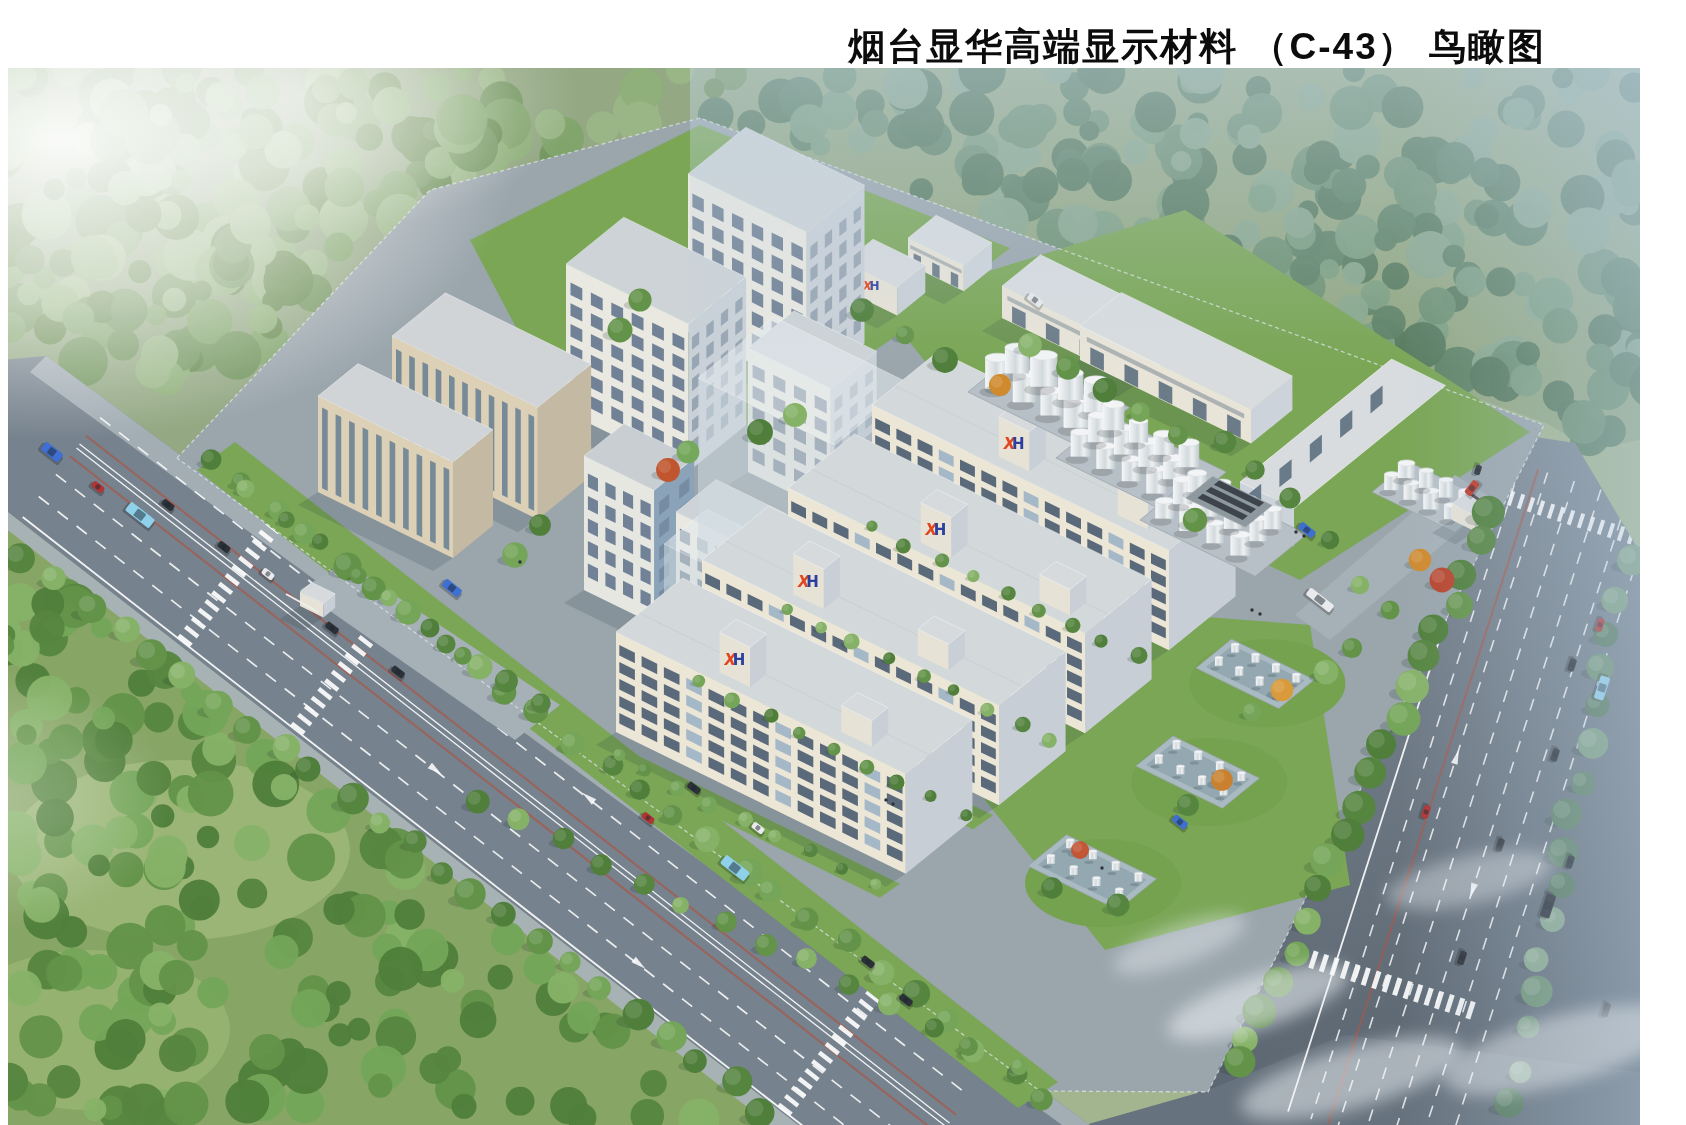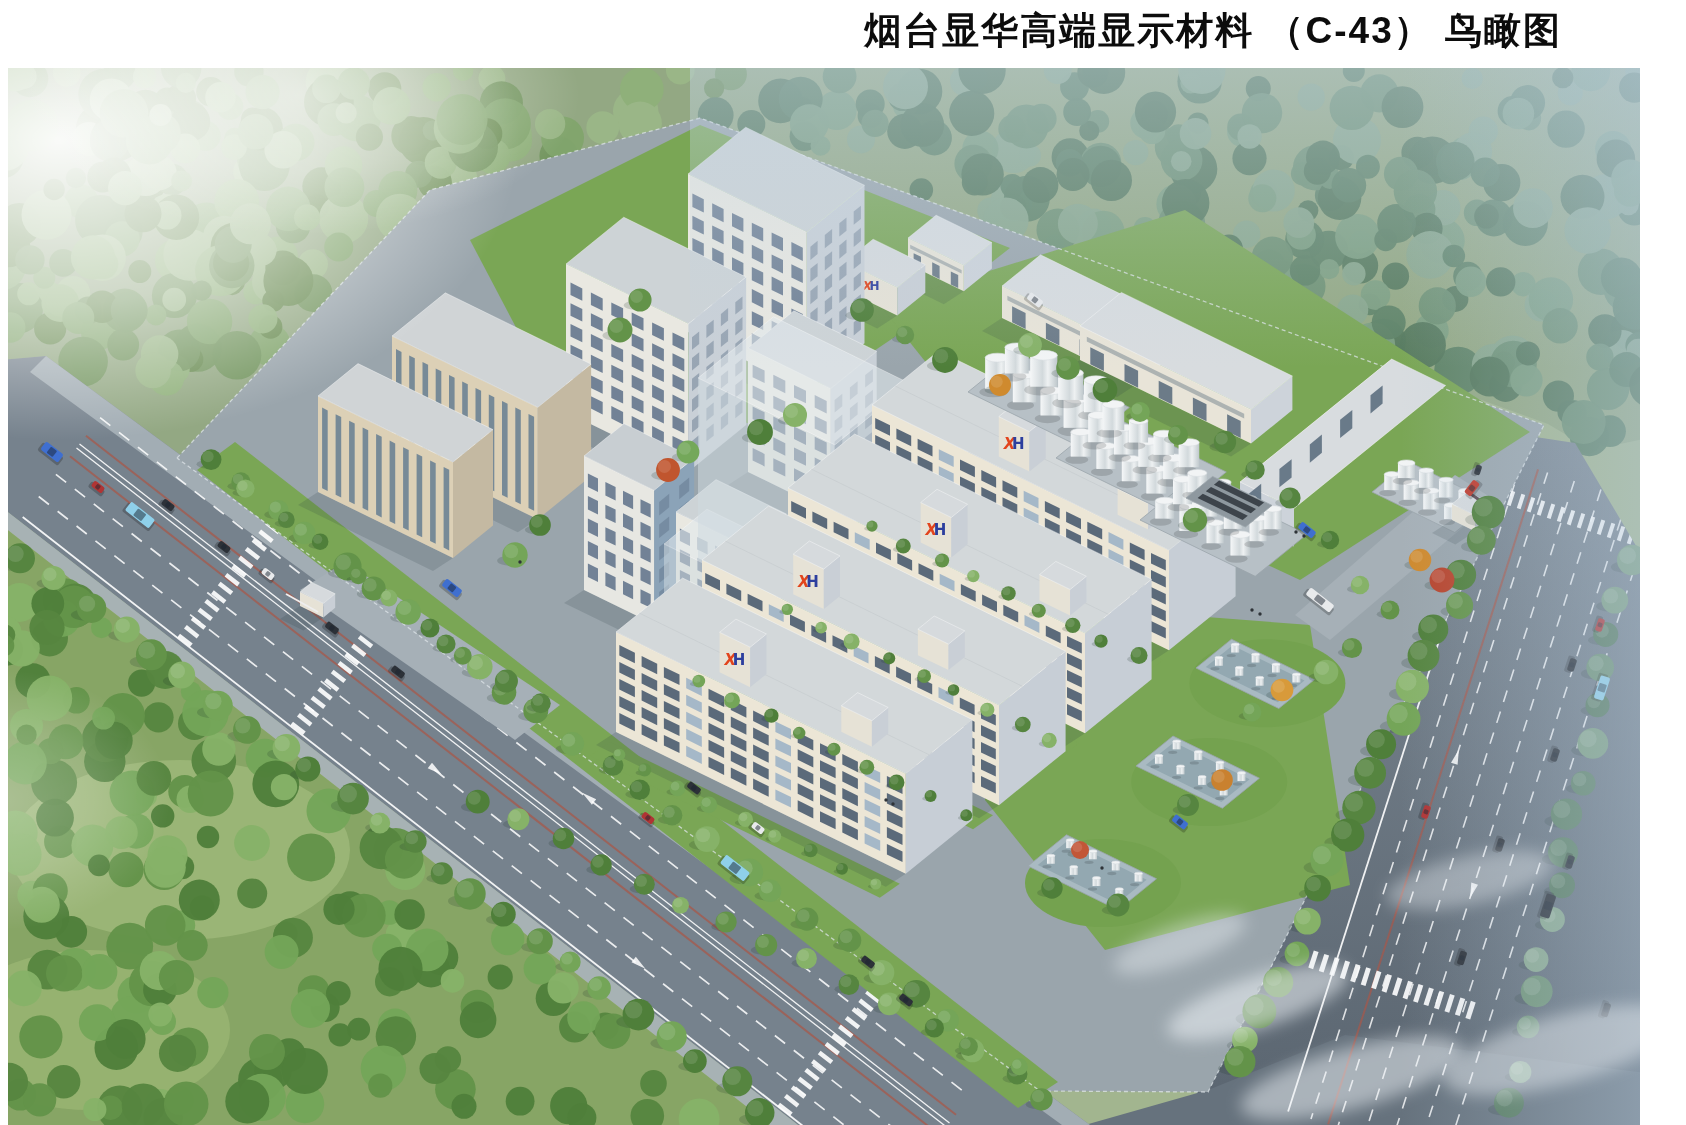--- a/index.html
+++ b/index.html
@@ -1,19 +1,19 @@
 <!DOCTYPE html>
 <html><head>
 <meta charset="utf-8">
 <style>
   html,body{margin:0;padding:0;background:#ffffff;}
   body{width:1686px;font-family:"Liberation Sans","DejaVu Sans",sans-serif;}
   .titlebar{position:relative;width:1686px;height:68px;background:#ffffff;}
   .titlebar h1{
-    position:absolute;right:124px;top:6px;margin:0;
+    position:absolute;right:124px;top:6px;margin:16px;
     font-size:37px;font-weight:700;letter-spacing:2px;color:#0c0c0c;
     font-family:"Liberation Sans","DejaVu Sans",sans-serif;white-space:nowrap;
   }
   .scene-wrap{position:relative;width:1640px;height:1057px;overflow:hidden;background:#a2b58f;}
   svg{display:block;}
 </style>
 </head>
 <body>
 
 <header class="titlebar">

